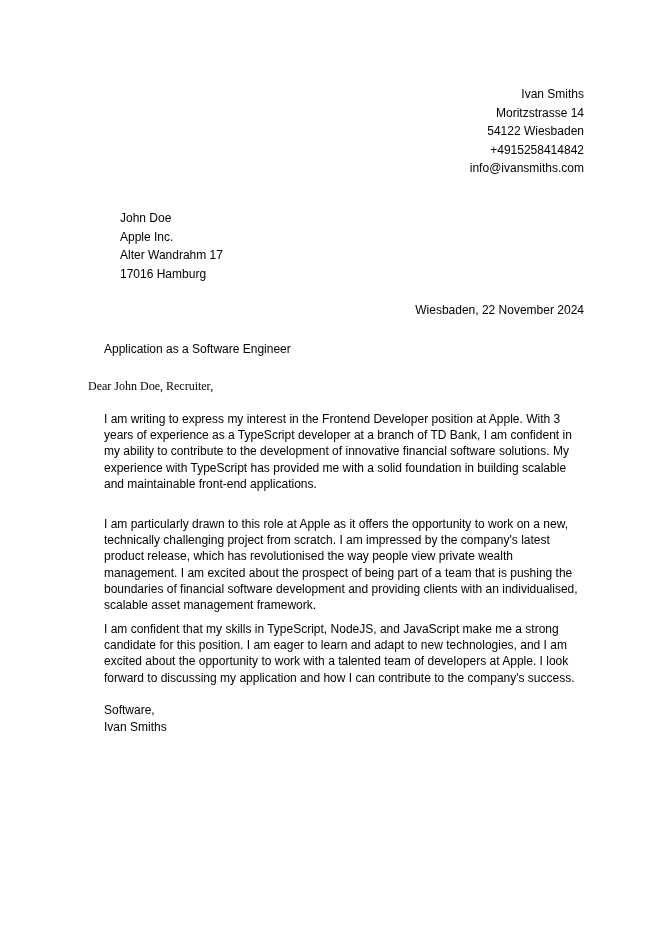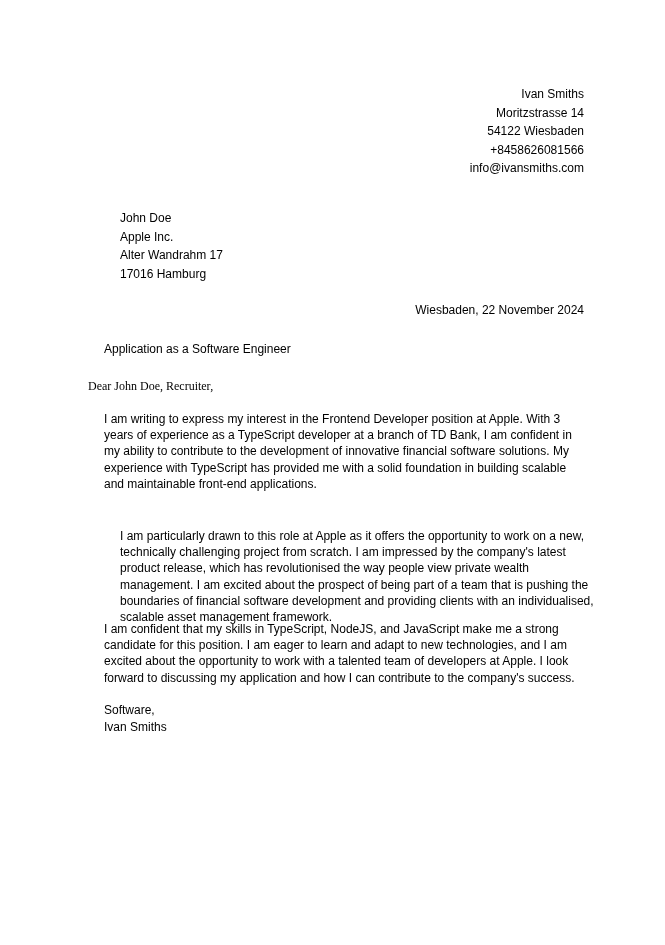--- a/index.html
+++ b/index.html
@@ -21,35 +21,35 @@
       position: absolute; left: 104px; top: 341px; line-height: 16px;
     }
     .salutation {
       position: absolute; left: 88px; top: 378px; line-height: 16px; font-family: Liberation Serif, serif;
     }
     .para {
       position: absolute; left: 104px; width: 482px; line-height: 16.2px;
       margin: 0;
     }
     .p1 { top: 411px; }
-    .p2 { top: 528px; margin-left: 16px; }
+    .p2 { top: 516px; }
     .p3 { top: 621px; }
     .closing {
       position: absolute; left: 104px; top: 702px; line-height: 16.5px;
     }
     .line { display: block; white-space: nowrap; }
   </style>
 </head>
 <body>
 
 <div class="sender">
   <span class="line">Ivan Smiths</span>
   <span class="line">Moritzstrasse 14</span>
   <span class="line">54122 Wiesbaden</span>
-  <span class="line">+8458626081566</span>
+  <span class="line">+4915258414842</span>
   <span class="line">info@ivansmiths.com</span>
 </div>
 
 <div class="recipient">
   <span class="line">John Doe</span>
   <span class="line">Apple Inc.</span>
   <span class="line">Alter Wandrahm 17</span>
   <span class="line">17016 Hamburg</span>
 </div>
 

